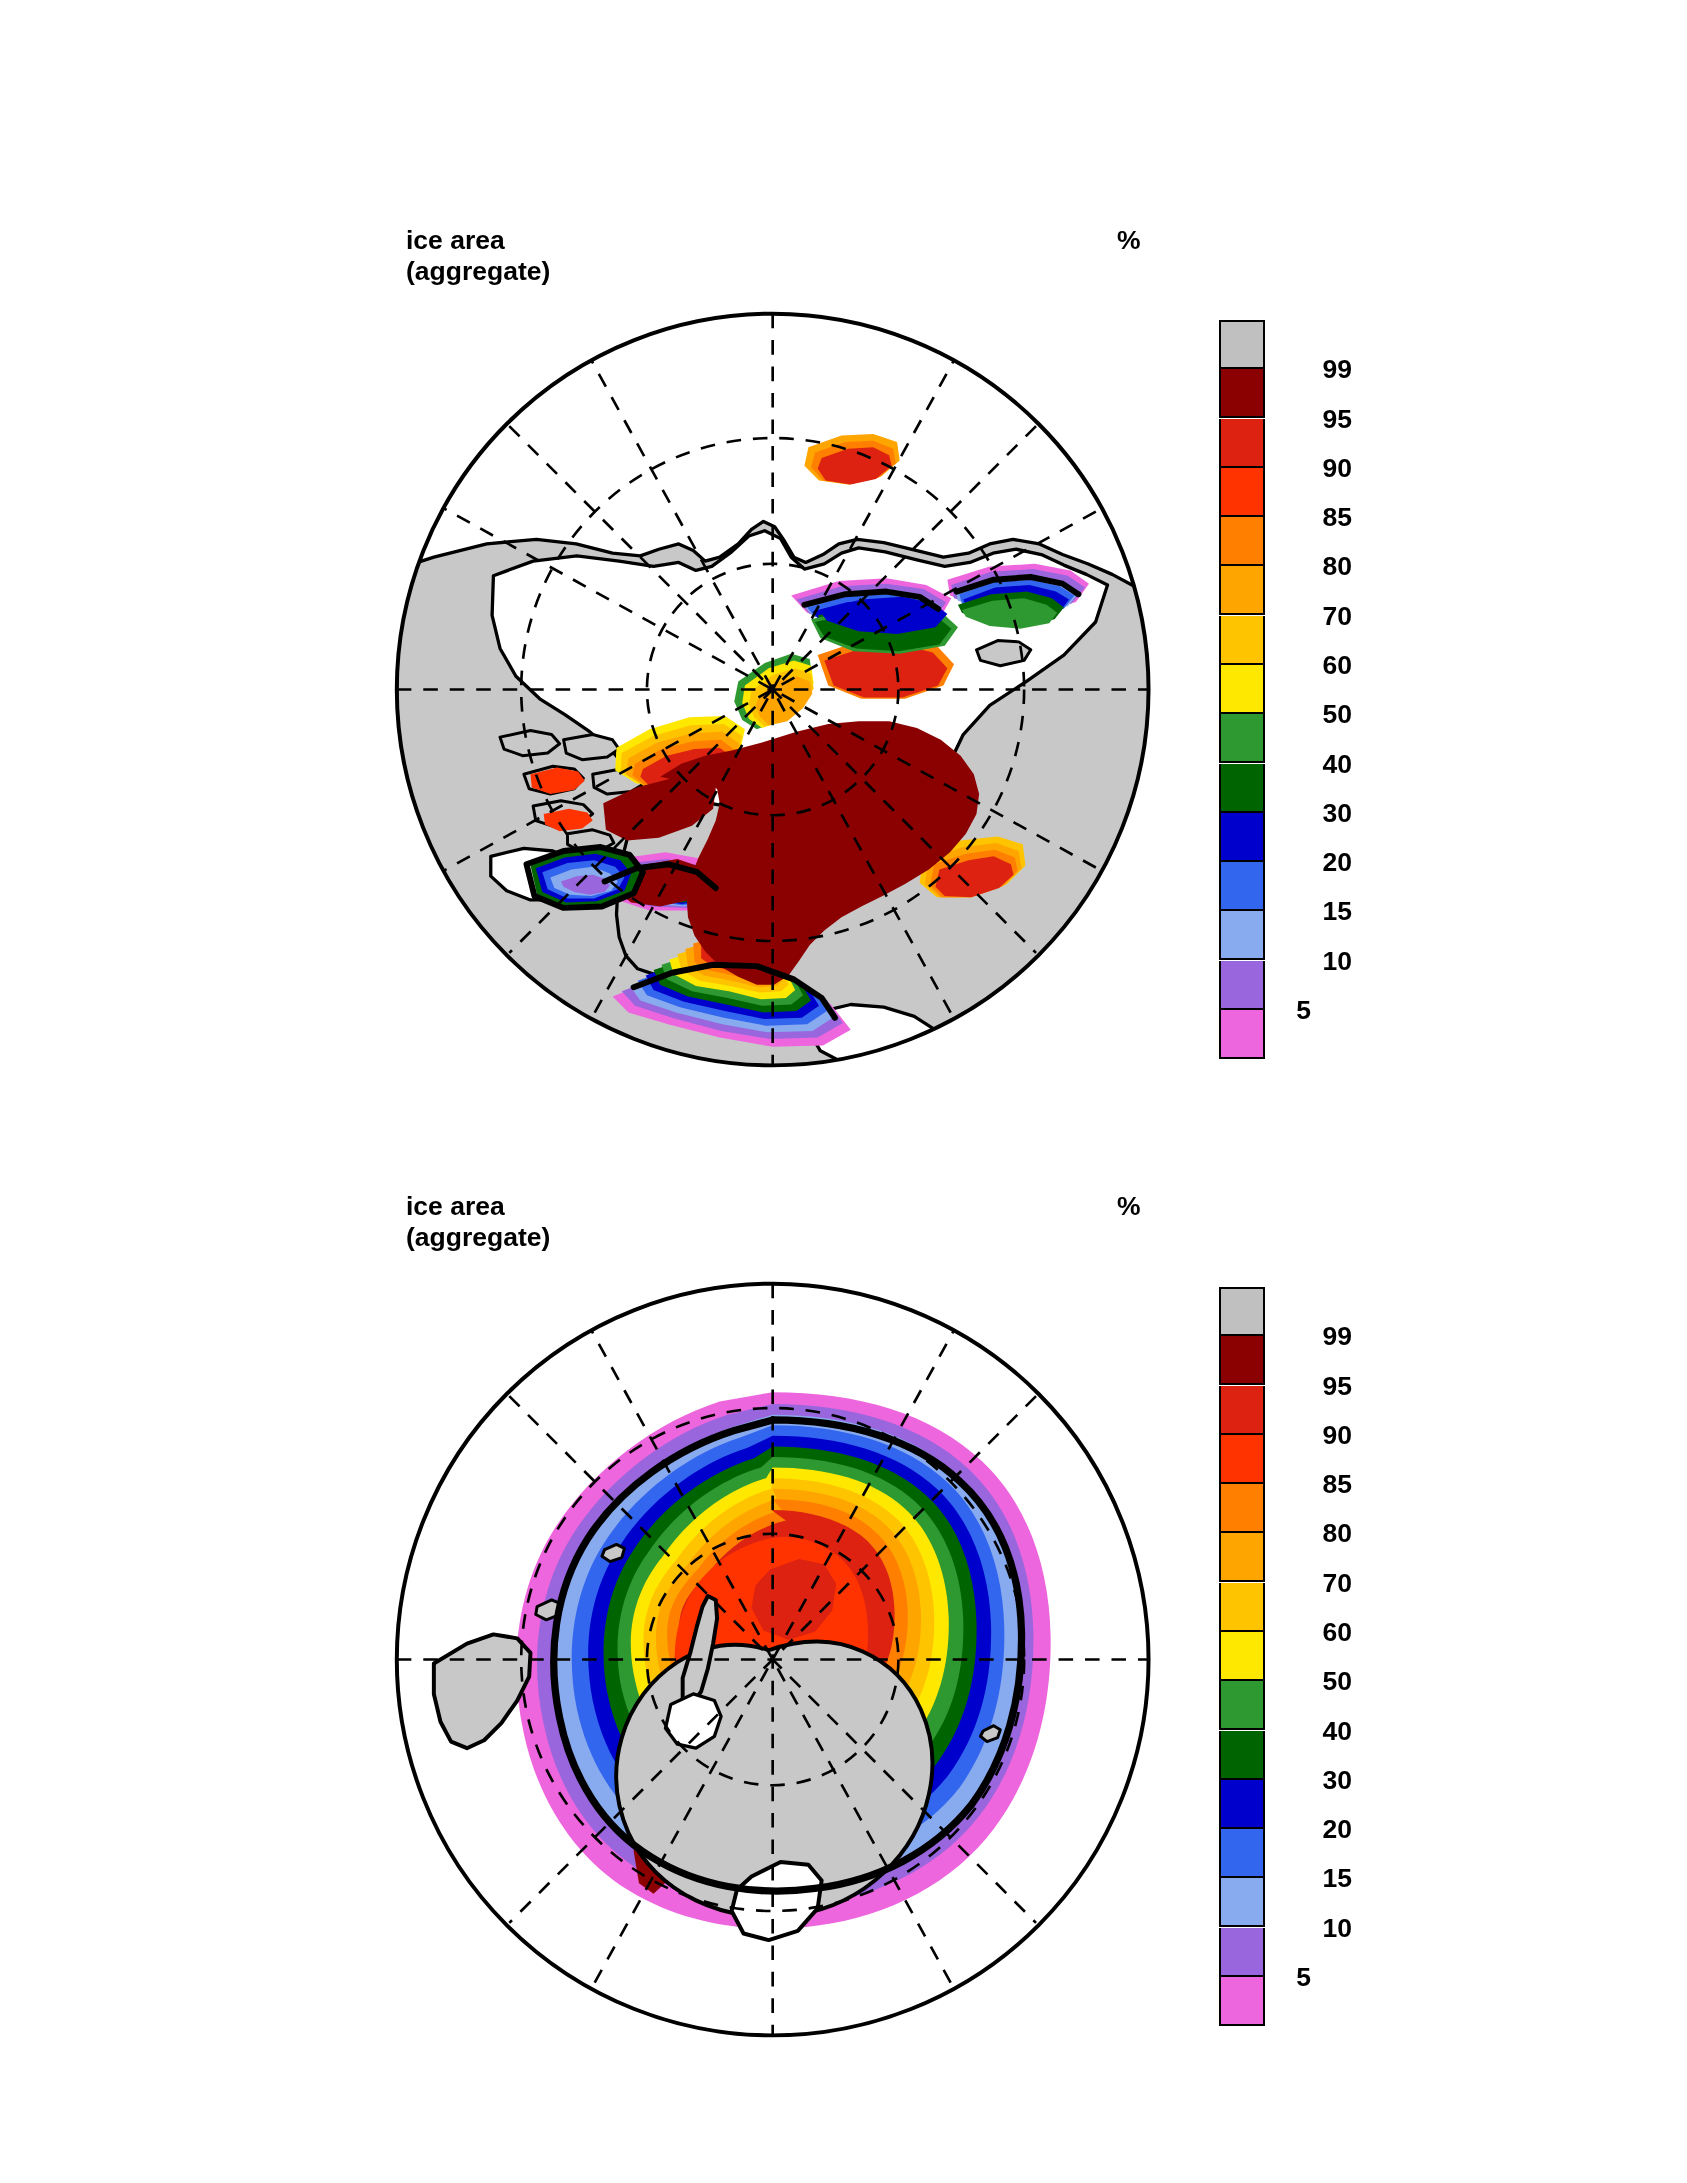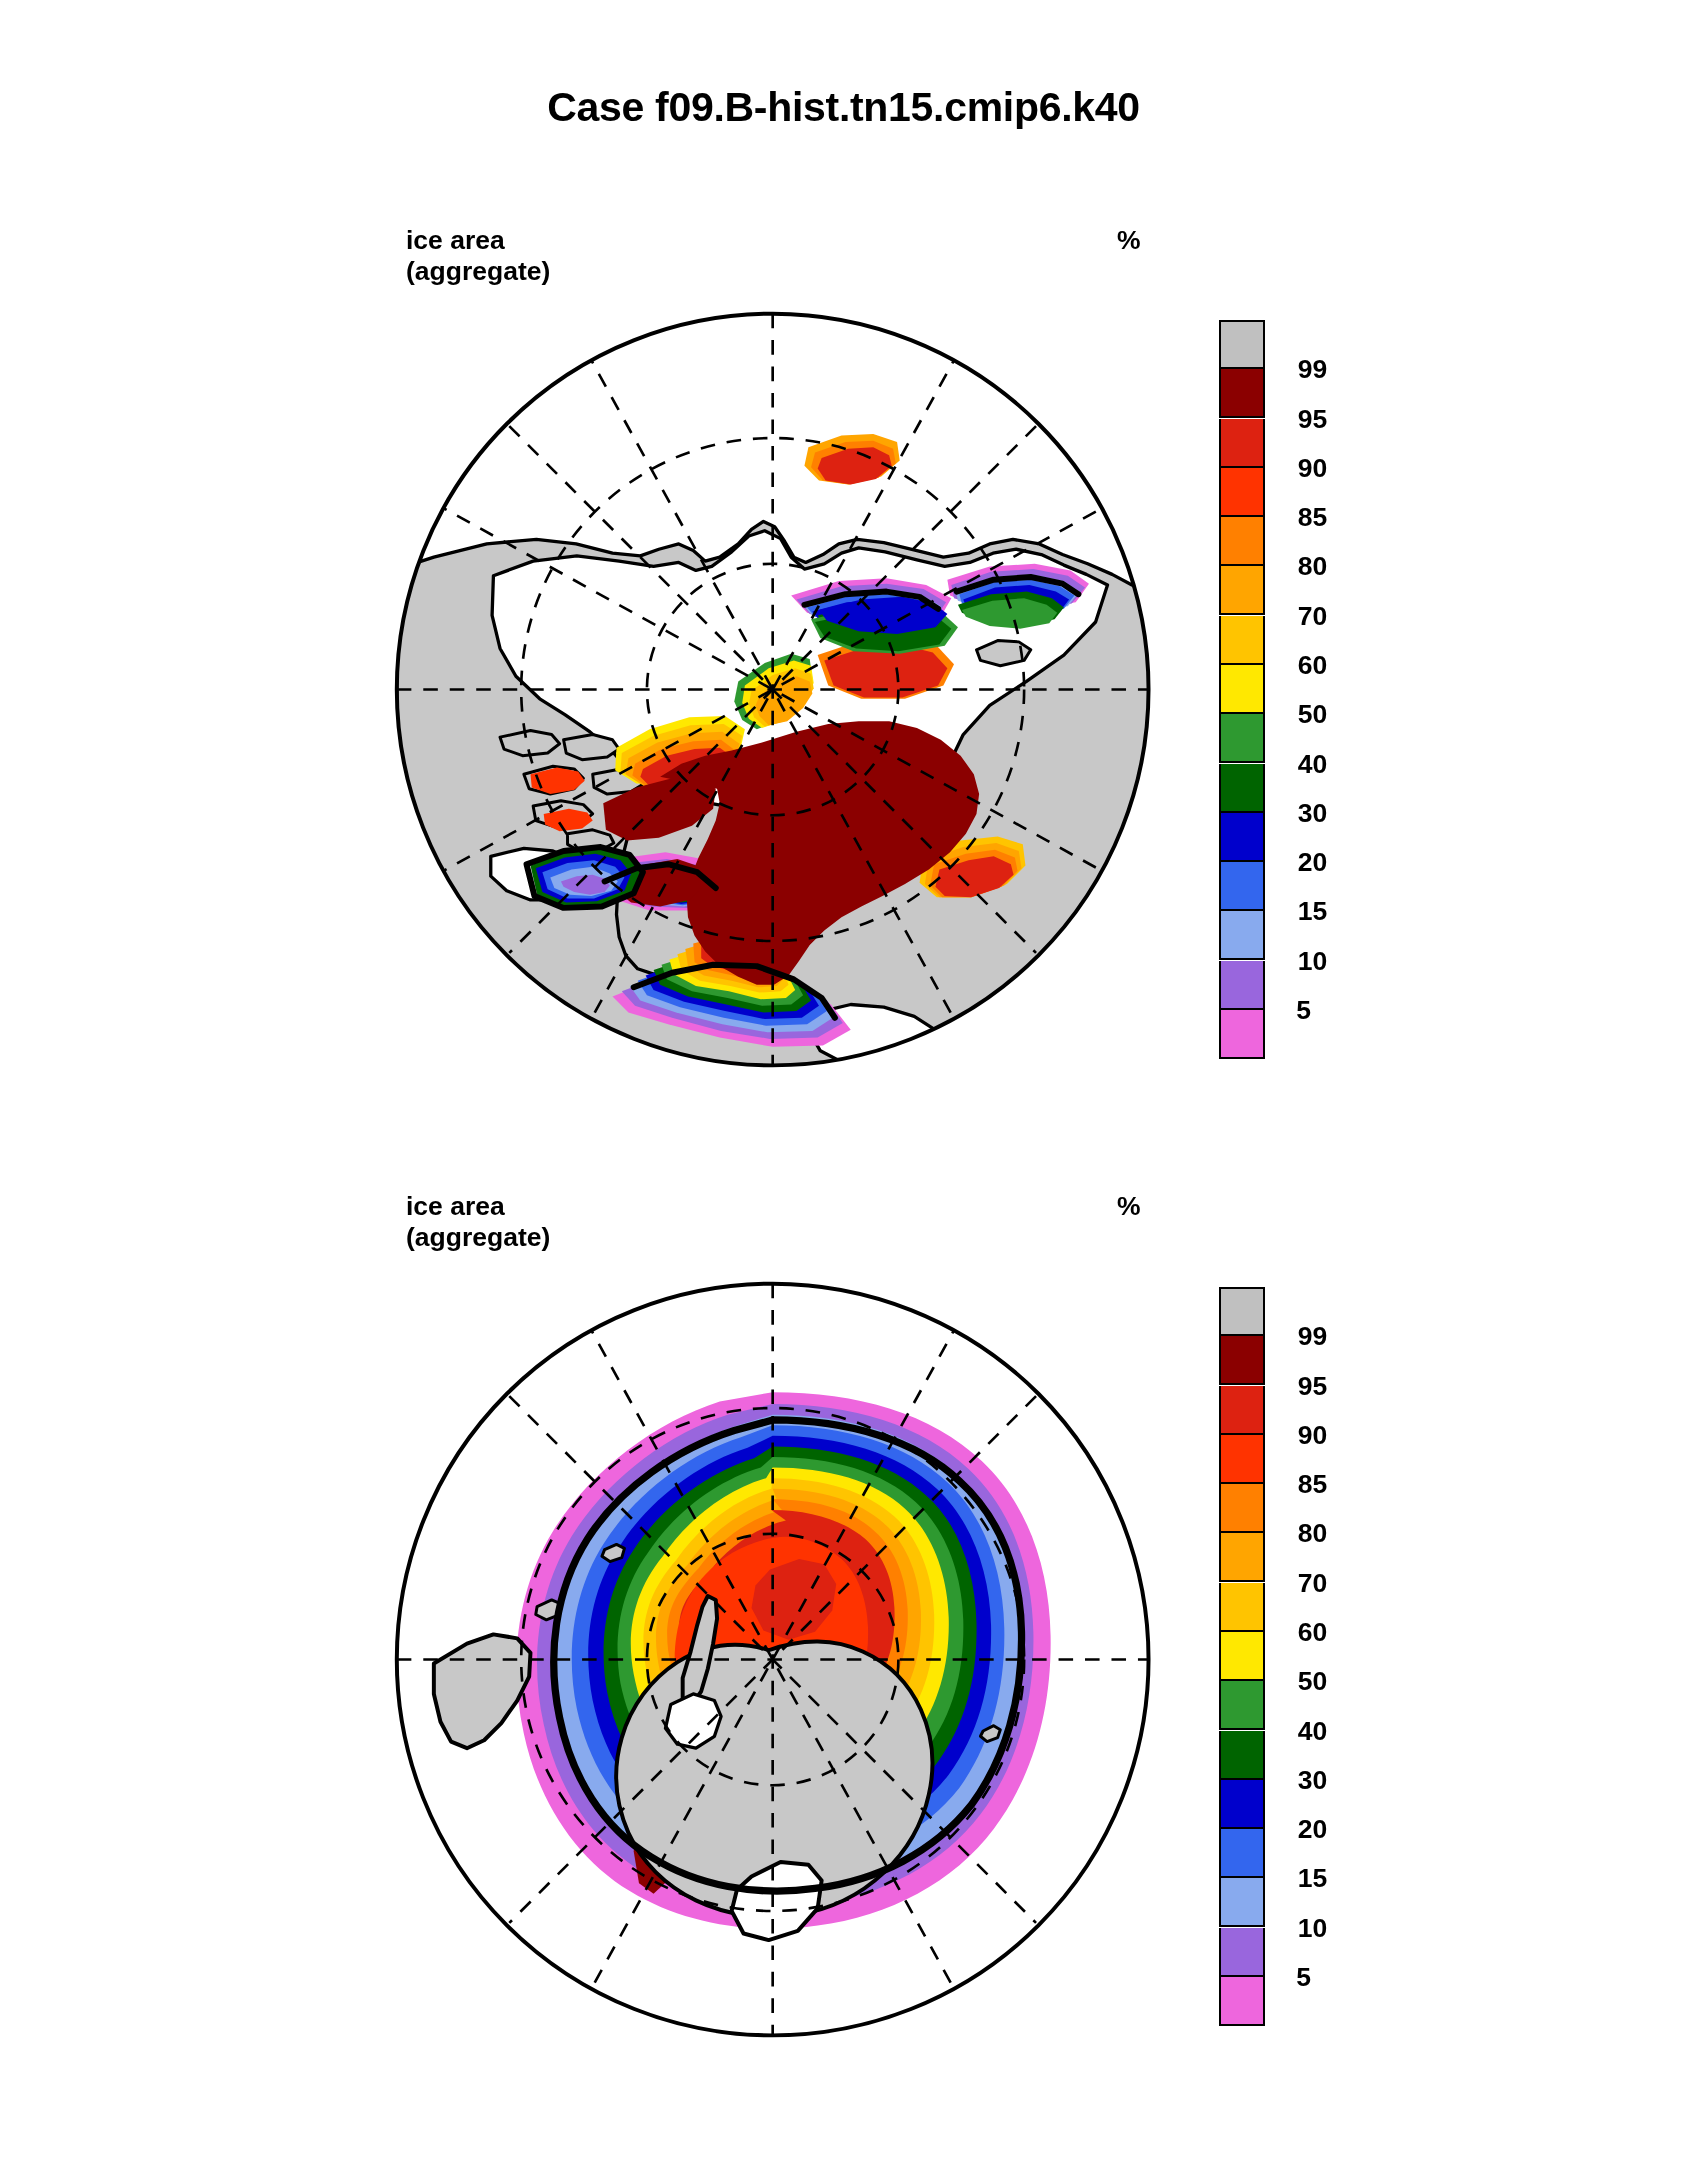--- a/index.html
+++ b/index.html
@@ -21,28 +21,27 @@
 
   
   .cbar{position:absolute;}
   .cbar-band{position:absolute;left:0;width:46px;box-sizing:border-box;
              border-left:2.6px solid #000;border-right:2.6px solid #000;
              border-bottom:2px solid #000;}
   .cbar-band.first{border-top:2.6px solid #000;}
   .cbar-band.last{border-bottom:2.6px solid #000;}
   .cbar-label{position:absolute;left:54px;font-size:26.5px;font-weight:bold;
               color:#000;white-space:nowrap;transform:translateY(-50%);
-              text-align:center;width:79px;}
+              text-align:right;width:79px;}
   .cbar-label.narrow{text-align:right;width:38px;}
 </style>
 </head>
 <body>
 
 <div class="title-block">
-  <div class="title-line">Case f09.B-hist.tn15.cmip6.k40</div>
 </div>
 
 <div class="panel">
 
   <div class="sub-left" style="left:382px;top:225px;">ice area  (aggregate)</div>
   <div class="sub-right" style="left:1117px;top:225px;">%</div>
 
   <div class="mapbox" style="left:394px;top:311px;width:758px;height:761px;">
     <svg class="mapsvg" width="758" height="761" viewBox="0 0 1145 1150">
       <defs>

